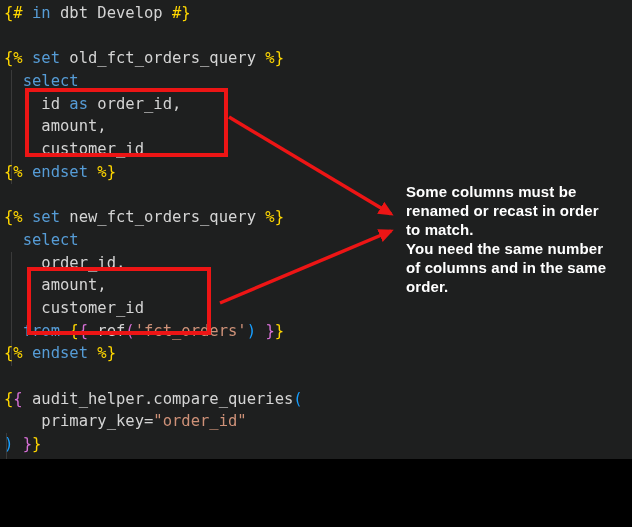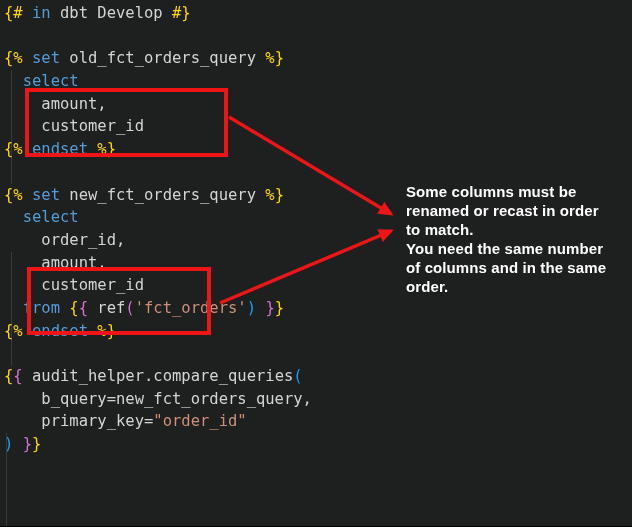--- a/index.html
+++ b/index.html
@@ -1,21 +1,21 @@
 <!DOCTYPE html>
 <html style="--bg: #1e1f1f; --c-k: #569cd6; --c-t: #d4d4d4; --c-b1: #ffd700; --c-b2: #d670d6; --c-b3: #179fff; --c-s: #ce9178; --c-guide: #3a3a3a; --c-red: #ed1515; --c-note: #ffffff;"><head>
 <meta charset="utf-8">
 <style>
   :root {
     --bg:#1e1f1f; --c-k:#569cd6; --c-t:#d4d4d4; --c-b1:#ffd700; --c-b2:#d670d6;
     --c-b3:#179fff; --c-s:#ce9178; --c-guide:#3a3a3a; --c-red:#ed1515; --c-note:#ffffff;
   }
   html,body{margin:0;padding:0;background:#000;}
   .screen{
-    position:relative; width:632px; height:526px; overflow:hidden;
+    position:relative; width:632px; height:459px; overflow:hidden;
     background:var(--bg);
     font-family:"DejaVu Sans Mono","Liberation Mono",monospace;
   }
   .code-area{
     position:absolute; left:4px; top:2px; width:620px;
   }
   .code-line{
     height:22.7px; line-height:22.7px; font-size:15.5px;
     white-space:pre; color:var(--c-t);
   }
@@ -54,34 +54,34 @@
 
   <div class="indent-guide guide-1"></div>
   <div class="indent-guide guide-2"></div>
   <div class="indent-guide guide-3"></div>
 
   <div class="code-area">
       <div class="code-line"><span class="tk-b1">{#</span><span class="tk-t"> </span><span class="tk-k">in</span><span class="tk-t"> dbt Develop </span><span class="tk-b1">#}</span></div>
       <div class="code-line"></div>
       <div class="code-line"><span class="tk-b1">{%</span><span class="tk-t"> </span><span class="tk-k">set</span><span class="tk-t"> old_fct_orders_query </span><span class="tk-b1">%}</span></div>
       <div class="code-line"><span class="tk-t">  </span><span class="tk-k">select</span></div>
+      <div class="code-line"><span class="tk-t">    id </span><span class="tk-k">as</span><span class="tk-t"> order_id,</span></div>
       <div class="code-line"><span class="tk-t">    amount,</span></div>
       <div class="code-line"><span class="tk-t">    customer_id</span></div>
       <div class="code-line"><span class="tk-b1">{%</span><span class="tk-t"> </span><span class="tk-k">endset</span><span class="tk-t"> </span><span class="tk-b1">%}</span></div>
       <div class="code-line"></div>
       <div class="code-line"><span class="tk-b1">{%</span><span class="tk-t"> </span><span class="tk-k">set</span><span class="tk-t"> new_fct_orders_query </span><span class="tk-b1">%}</span></div>
       <div class="code-line"><span class="tk-t">  </span><span class="tk-k">select</span></div>
       <div class="code-line"><span class="tk-t">    order_id,</span></div>
       <div class="code-line"><span class="tk-t">    amount,</span></div>
       <div class="code-line"><span class="tk-t">    customer_id</span></div>
       <div class="code-line"><span class="tk-t">  </span><span class="tk-k">from</span><span class="tk-t"> </span><span class="tk-b1">{</span><span class="tk-b2">{</span><span class="tk-t"> ref</span><span class="tk-b2">(</span><span class="tk-s">'fct_orders'</span><span class="tk-b3">)</span><span class="tk-t"> </span><span class="tk-b2">}</span><span class="tk-b1">}</span></div>
       <div class="code-line"><span class="tk-b1">{%</span><span class="tk-t"> </span><span class="tk-k">endset</span><span class="tk-t"> </span><span class="tk-b1">%}</span></div>
       <div class="code-line"></div>
       <div class="code-line"><span class="tk-b1">{</span><span class="tk-b2">{</span><span class="tk-t"> audit_helper.compare_queries</span><span class="tk-b3">(</span></div>
-      <div class="code-line"><span class="tk-t">    b_query=new_fct_orders_query,</span></div>
       <div class="code-line"><span class="tk-t">    primary_key=</span><span class="tk-s">"order_id"</span></div>
       <div class="code-line"><span class="tk-b3">)</span><span class="tk-t"> </span><span class="tk-b2">}</span><span class="tk-b1">}</span></div>
     </div>
 
   <div class="hl-box hl-box-1"></div>
   <div class="hl-box hl-box-2"></div>
 
   <svg class="arrow-layer" viewBox="0 0 632 527" xmlns="http://www.w3.org/2000/svg">
     <defs>
       <marker id="ah" markerWidth="20" markerHeight="16" refX="12" refY="7" orient="auto" markerUnits="userSpaceOnUse">

